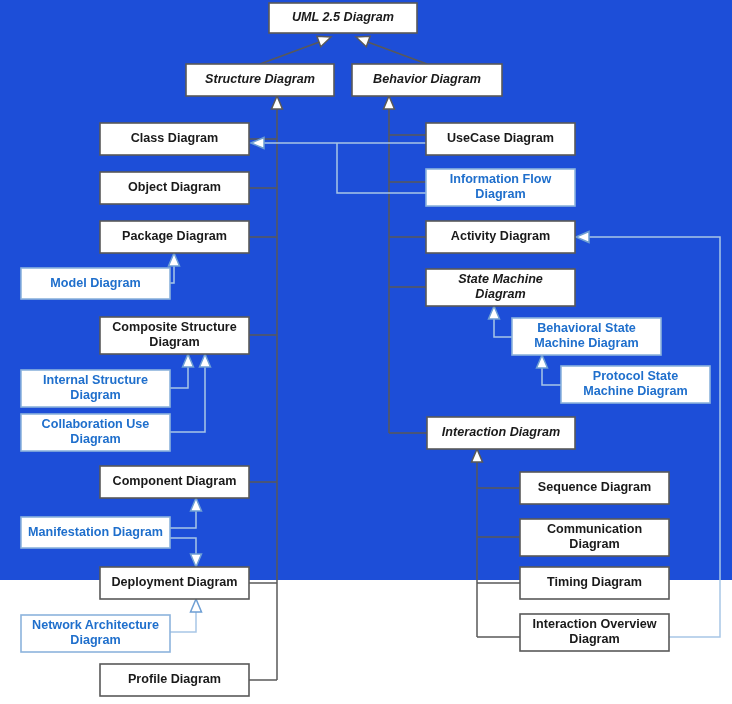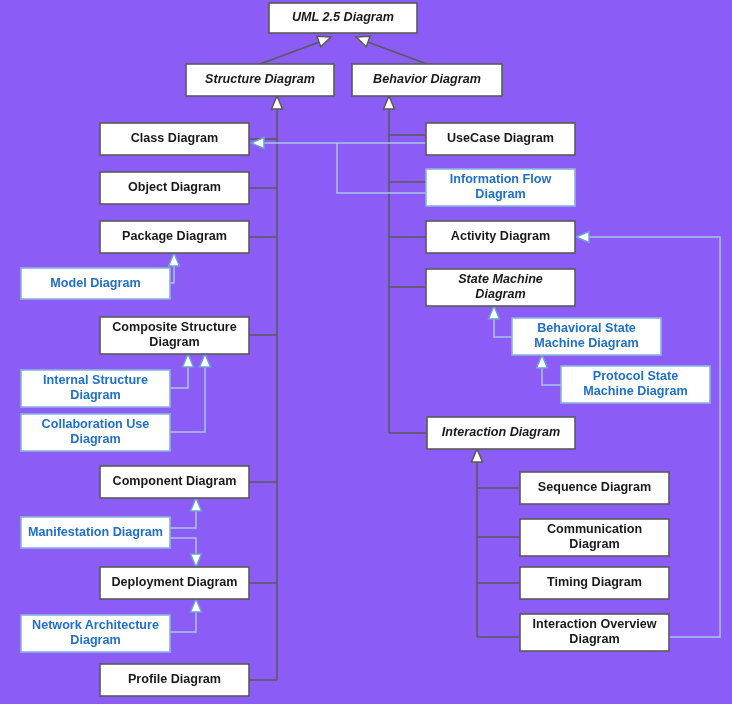--- a/index.html
+++ b/index.html
@@ -10,22 +10,22 @@
   }
   body {
     width: 732px;
     height: 704px;
     font-family: "Liberation Sans", sans-serif;
     overflow: hidden;
   }
   #diagram-root {
     position: relative;
     width: 732px;
-    height: 704px;
-    background: #8b5cf6;
+    height: 580px;
+    background: #1d4ed8;
   }
   svg.diagram-canvas {
     position: absolute;
     top: 0;
     left: 0;
     width: 732px;
     height: 704px;
     shape-rendering: geometricPrecision;
   }
   .node-box {

